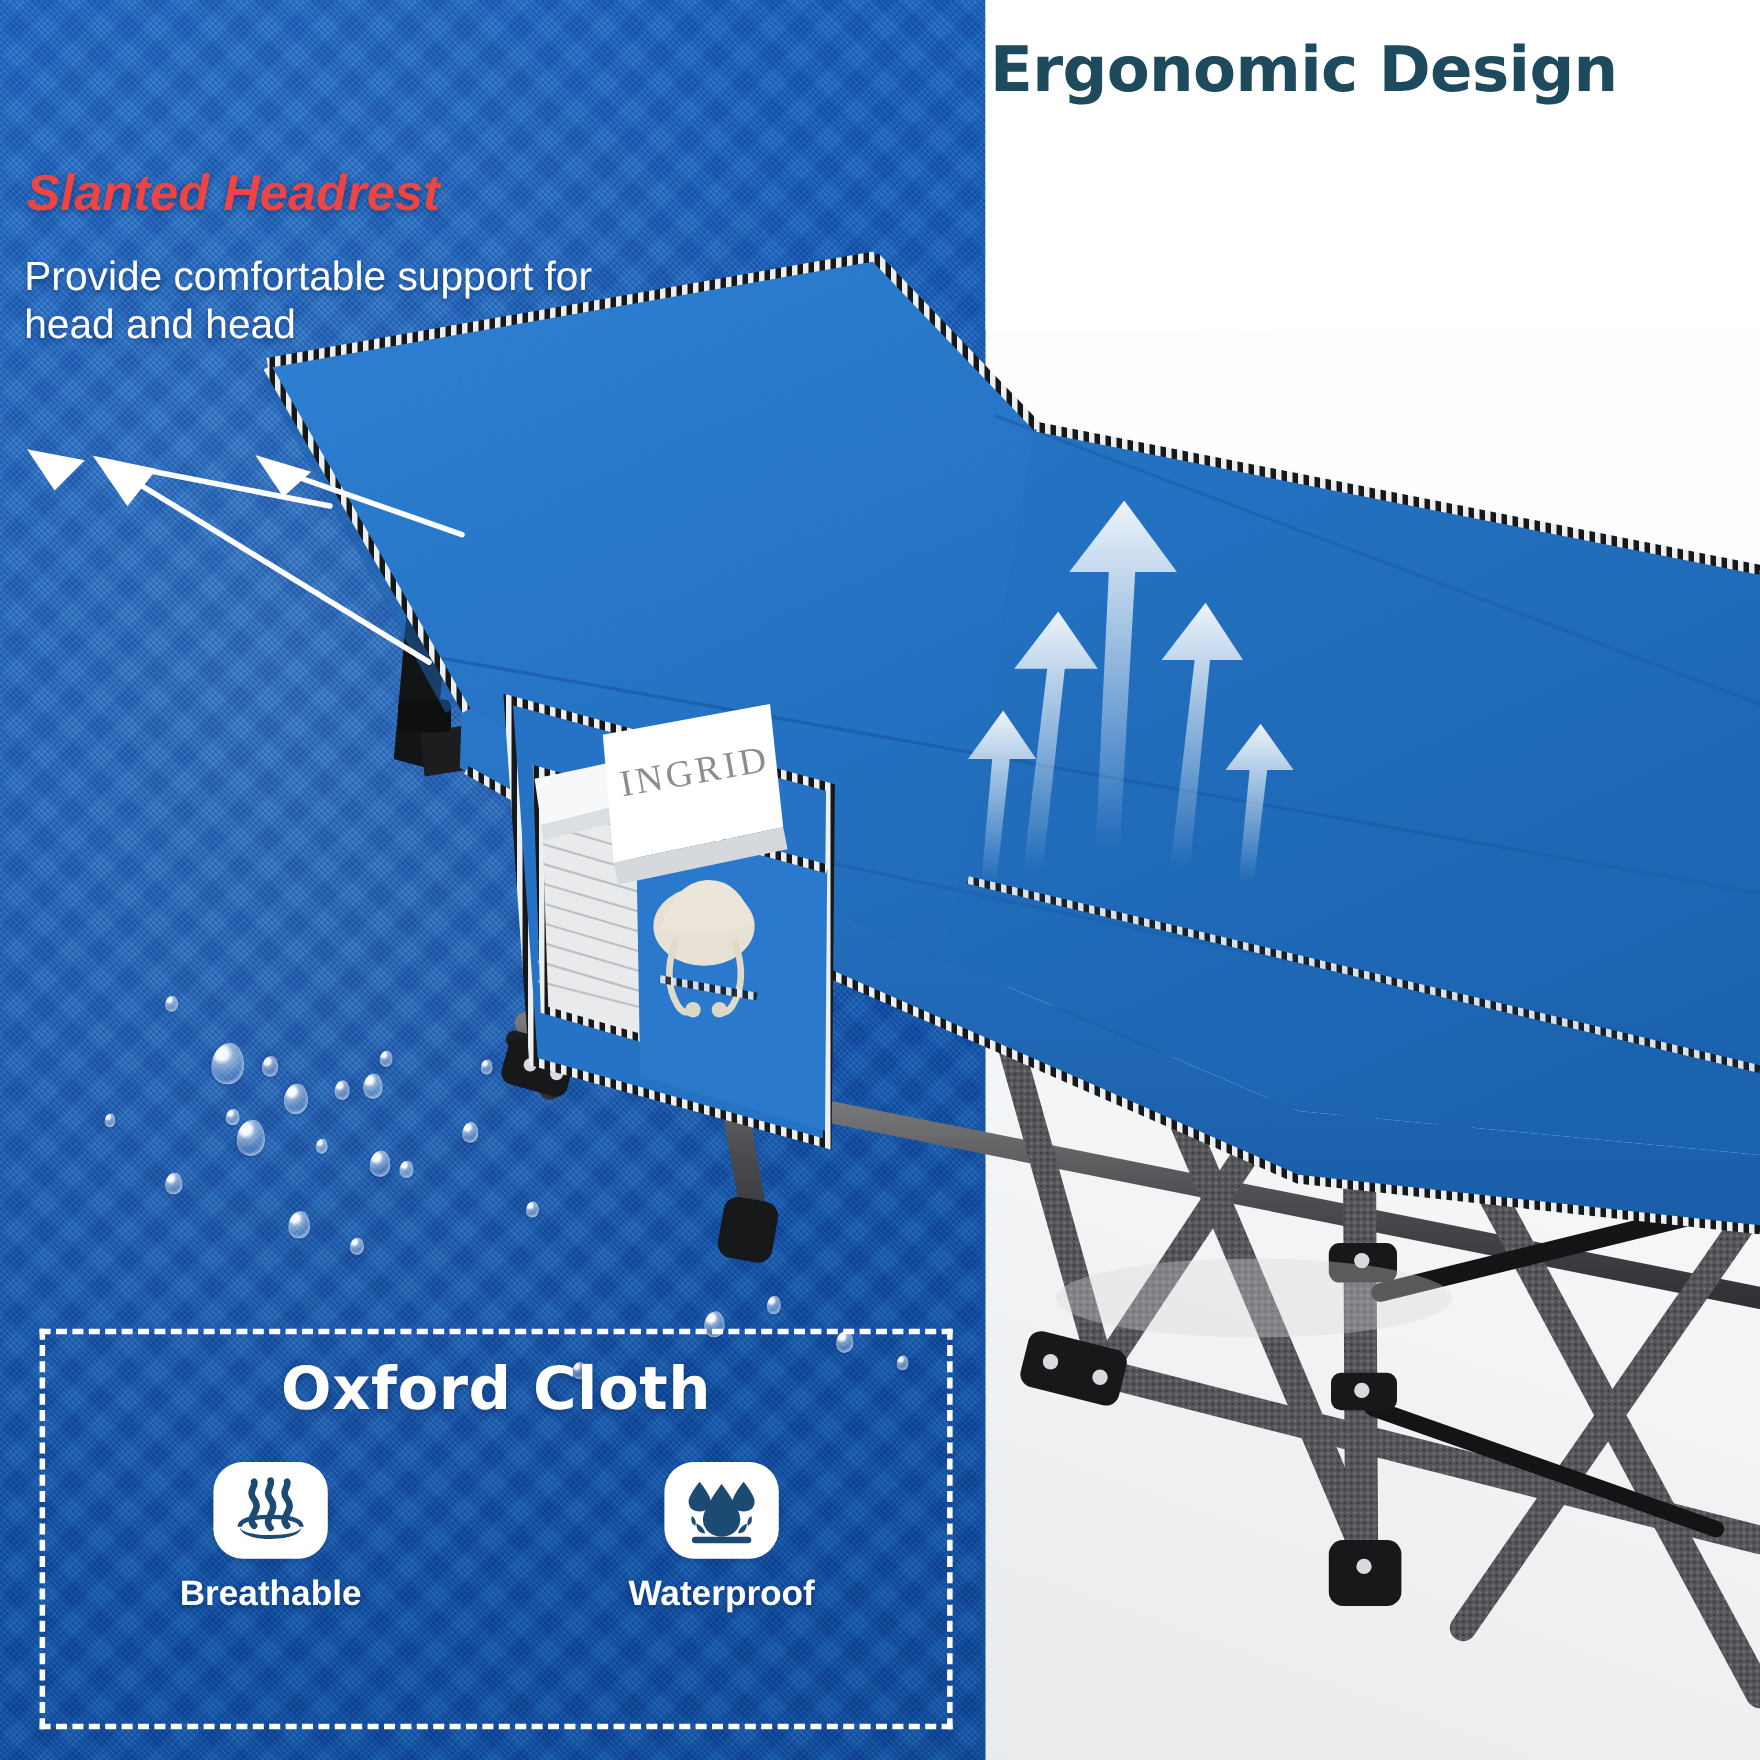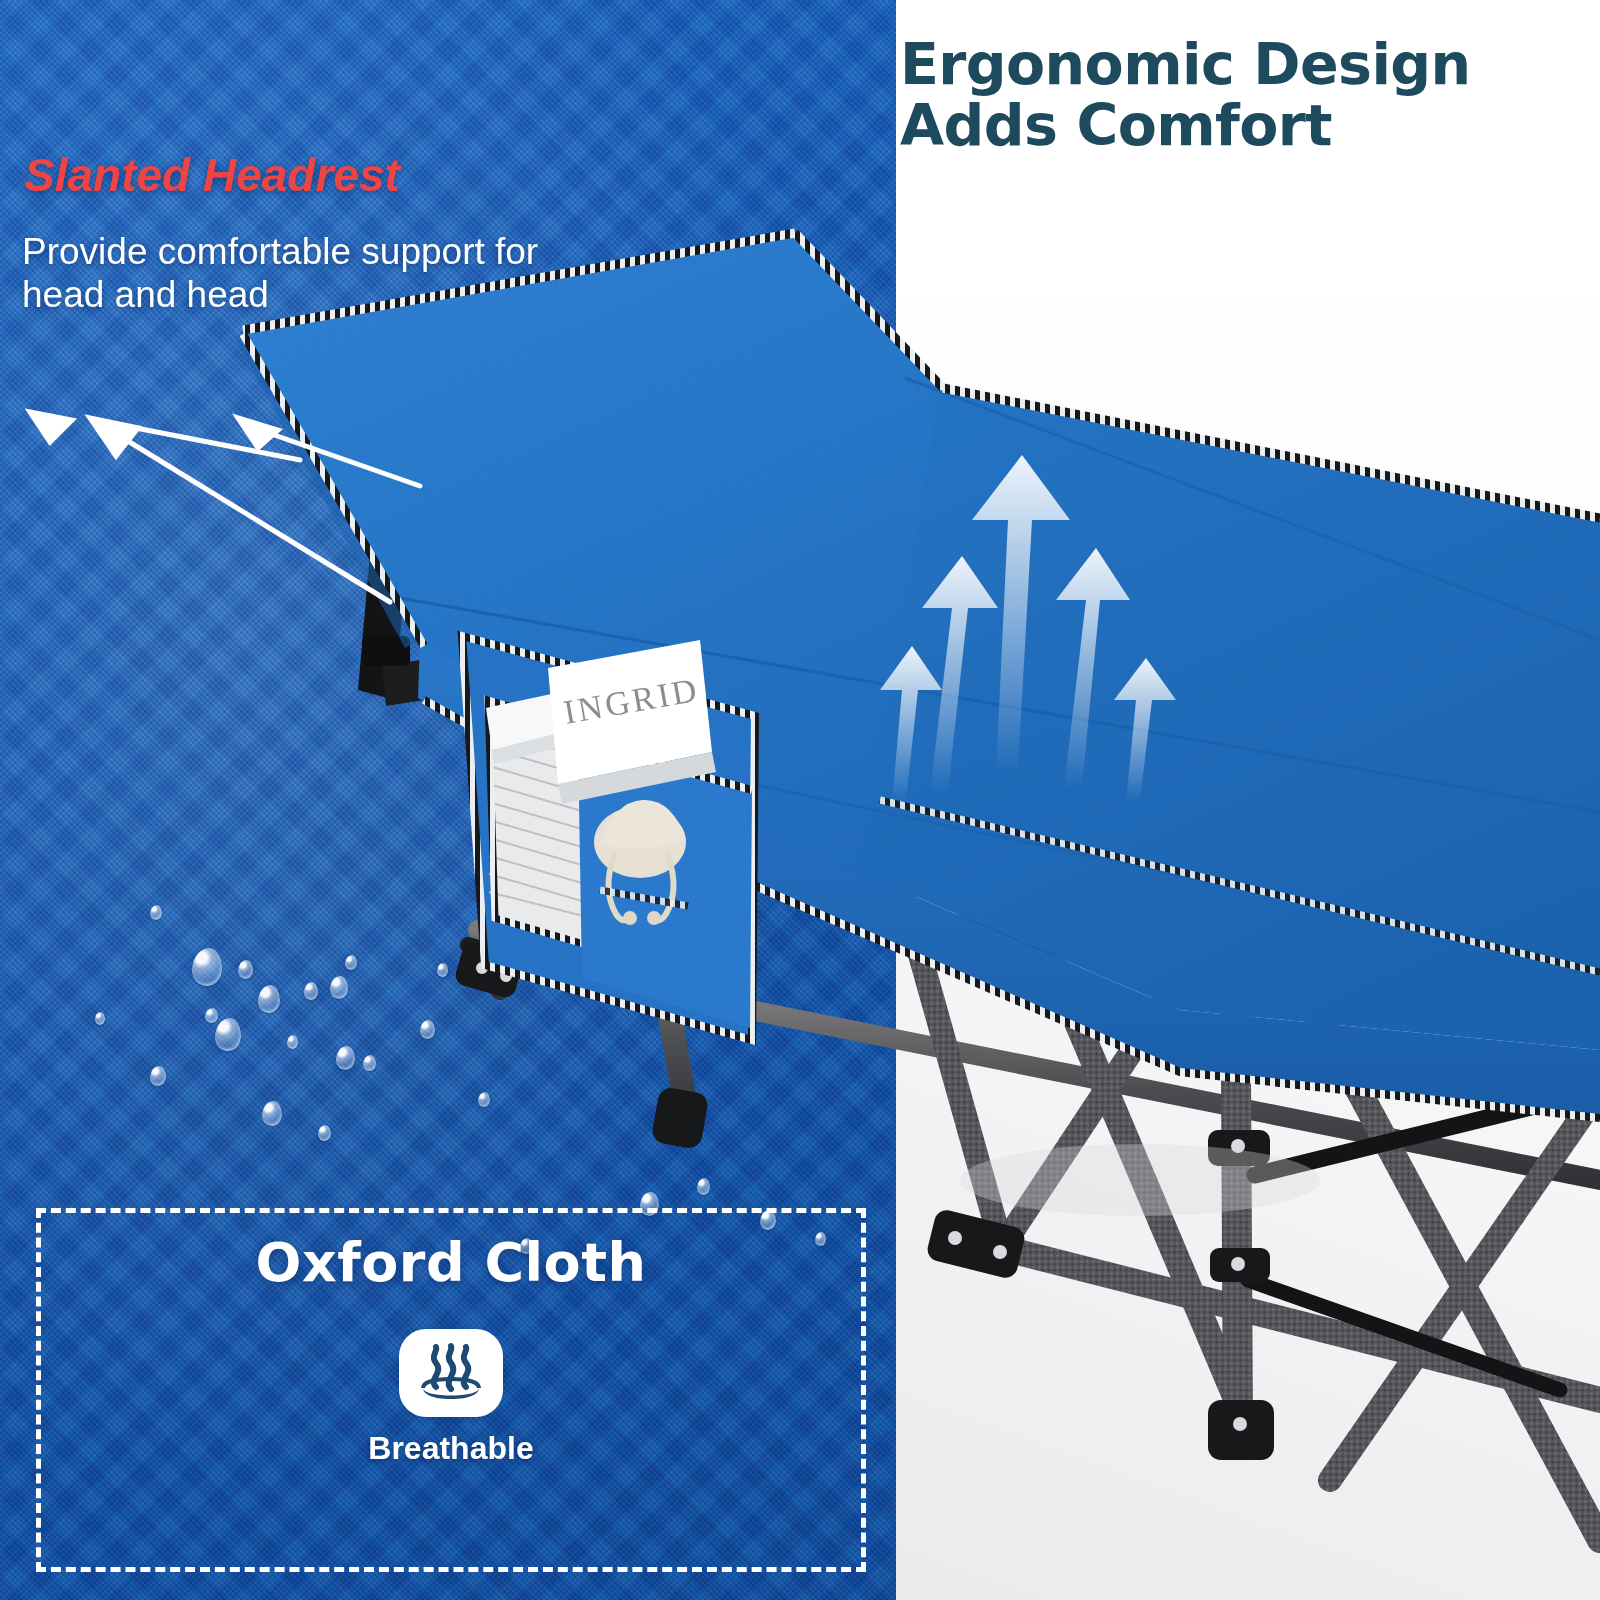--- a/index.html
+++ b/index.html
@@ -310,21 +310,20 @@
       <path d="M600,890 L688,906" stroke="url(#piping)" stroke-width="7" fill="none" opacity=".85"></path>
     </g>
 
     <g clip-path="url(#whiteClip)" opacity=".35">
       <ellipse cx="1140" cy="1180" rx="180" ry="36" fill="#d7dade"></ellipse>
     </g>
   </svg>
 
   <div id="headline">
     <div>Ergonomic Design</div>
-    <div>Adds Comfort</div>
   </div>
 
   <div id="left-title">Slanted Headrest</div>
   <div id="left-sub">
     <div>Provide comfortable support for</div>
     <div>head and head</div>
   </div>
 
   <svg class="annot-arrow" style="left:0;top:290;width:520px;height:260px;position:absolute;" viewBox="0 0 520 260">
     <g fill="#ffffff" stroke="#ffffff" stroke-width="5" stroke-linecap="round">
@@ -354,18 +353,35 @@
               <path d="M37,48 C29,39 45,33 37,22 C31,15 39,10 37,5"></path>
               <path d="M52,46 C44,38 60,32 52,22 C46,15 54,10 52,6"></path>
             </g>
             <path d="M9,47 C9,57 65,57 65,47 C65,53 56,58 37,58 C18,58 9,53 9,47 Z" fill="#1d4a72"></path>
             <path d="M9,47 C9,41 20,38 37,38 C54,38 65,41 65,47" fill="none" stroke="#1d4a72" stroke-width="4"></path>
           </svg>
         </div>
         <div class="feature-label">Breathable</div>
       </div>
 
+      <div class="feature">
+        <div class="badge">
+          <svg width="74" height="64" viewBox="0 0 74 64">
+            <g fill="#1d4a72">
+              <path d="M37,8 C37,8 54,30 54,40 C54,50 46,56 37,56 C28,56 20,50 20,40 C20,30 37,8 37,8 Z"></path>
+              <path d="M17,6 C17,6 27,18 27,24 C27,30 23,33 17,33 C11,33 7,30 7,24 C7,18 17,6 17,6 Z"></path>
+              <path d="M57,6 C57,6 67,18 67,24 C67,30 63,33 57,33 C51,33 47,30 47,24 C47,18 57,6 57,6 Z"></path>
+              <path d="M10,37 q5,4 3,9 q-5,-2 -3,-9Z"></path>
+              <path d="M64,37 q-5,4 -3,9 q5,-2 3,-9Z"></path>
+              <path d="M14,44 q7,3 8,9 q-8,0 -8,-9Z"></path>
+              <path d="M60,44 q-7,3 -8,9 q8,0 8,-9Z"></path>
+            </g>
+            <rect x="10" y="56" width="54" height="6" rx="3" fill="#1d4a72"></rect>
+          </svg>
+        </div>
+        <div class="feature-label">Waterproof</div>
+      </div>
 
 
     </div>
   </div>
 
 </div>
 
 </body></html>

